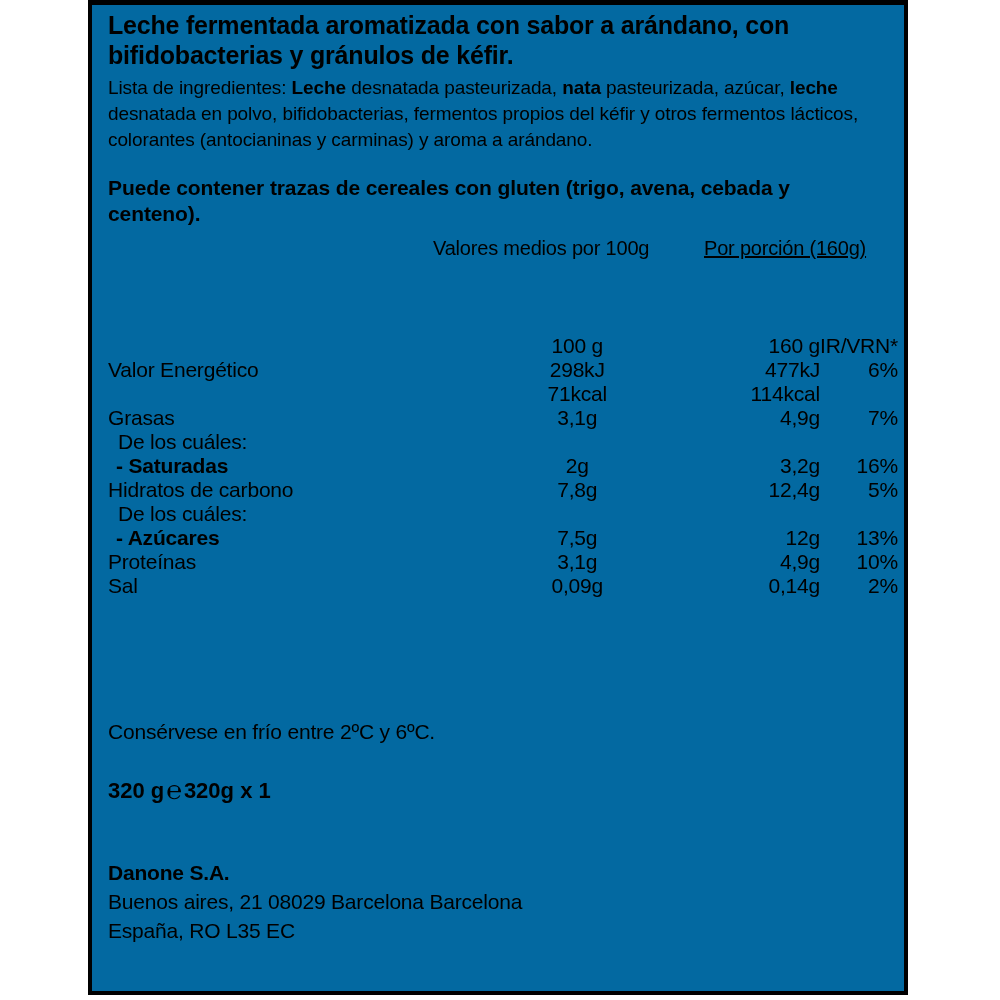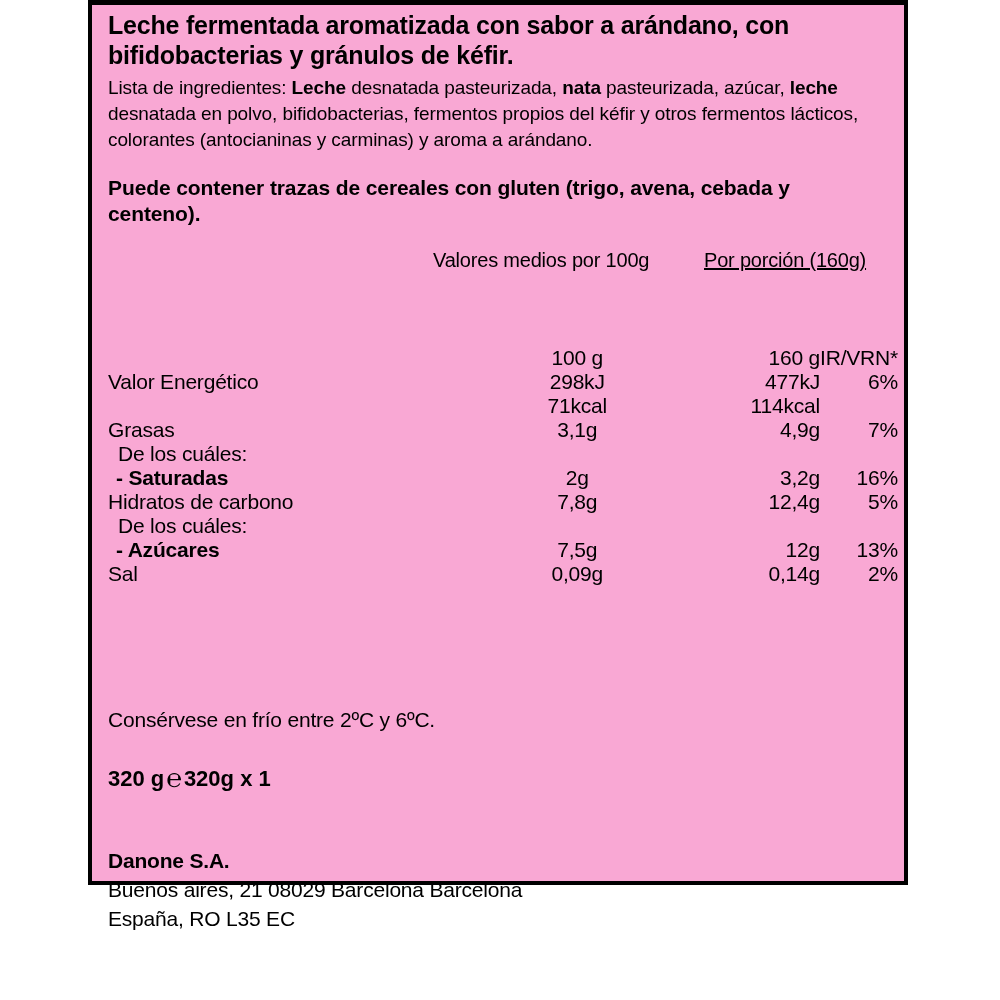--- a/index.html
+++ b/index.html
@@ -13,25 +13,25 @@
     font-family: "Liberation Sans", sans-serif;
     color: #000000;
     overflow: hidden;
   }
 
   #label-frame {
     position: absolute;
     left: 88px;
     top: 0px;
     width: 820px;
-    height: 885px;
+    height: 995px;
     border: 4px solid #000000;
     border-top-width: 5px;
     box-sizing: border-box;
-    background: #f9a8d4;
+    background: #0369a1;
   }
 
   .inner {
     position: absolute;
     left: 16px;
     top: 0px;
     right: 8px;
   }
 
   
@@ -61,21 +61,21 @@
     line-height: 26px;
     letter-spacing: -0.1px;
     margin-top: 22px;
     width: 740px;
   }
 
   
   #column-captions {
     position: relative;
     height: 30px;
-    margin-top: 22px;
+    margin-top: 10px;
     font-size: 20px;
     letter-spacing: -0.2px;
   }
   #caption-per100 {
     position: absolute;
     left: 325px;
     top: 0;
   }
   #caption-perportion {
     position: absolute;
@@ -206,20 +206,26 @@
             <td class="col-160"></td>
             <td class="col-pct"></td>
           </tr>
           <tr>
             <td class="col-label indent-2">- Azúcares</td>
             <td class="col-100">7,5g</td>
             <td class="col-160">12g</td>
             <td class="col-pct">13%</td>
           </tr>
           <tr>
+            <td class="col-label">Proteínas</td>
+            <td class="col-100">3,1g</td>
+            <td class="col-160">4,9g</td>
+            <td class="col-pct">10%</td>
+          </tr>
+          <tr>
             <td class="col-label">Sal</td>
             <td class="col-100">0,09g</td>
             <td class="col-160">0,14g</td>
             <td class="col-pct">2%</td>
           </tr>
         </tbody>
     </table>
 
     <div id="storage-line">Consérvese en frío entre 2ºC y 6ºC.</div>
 

